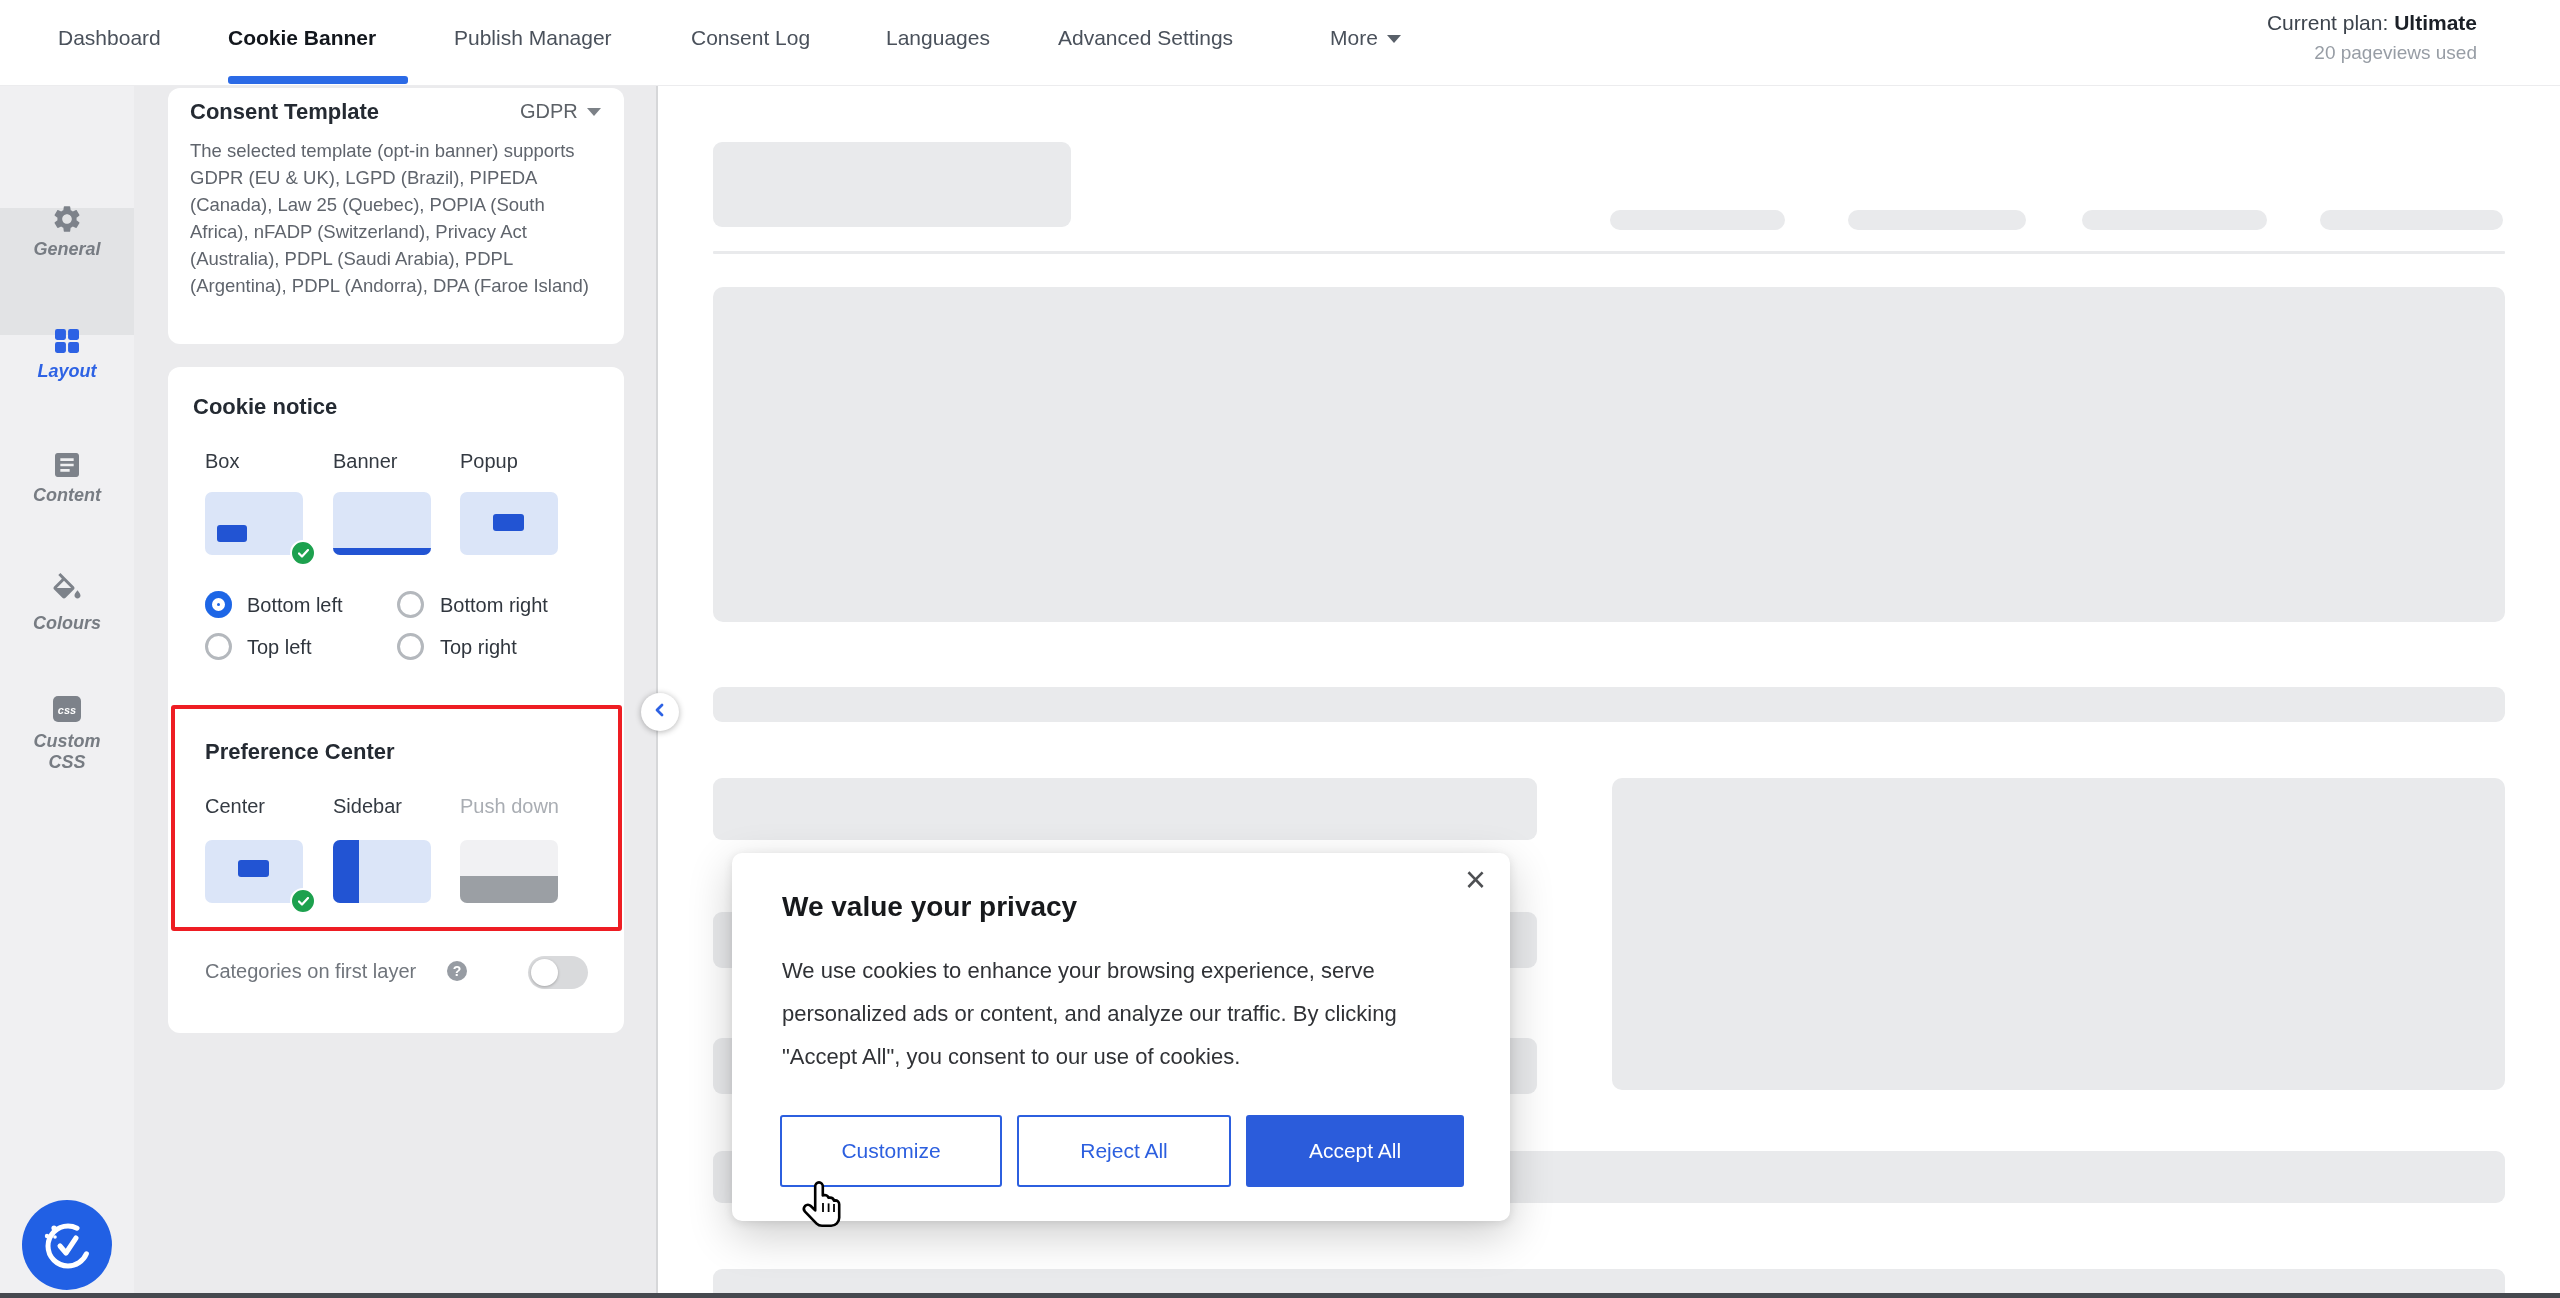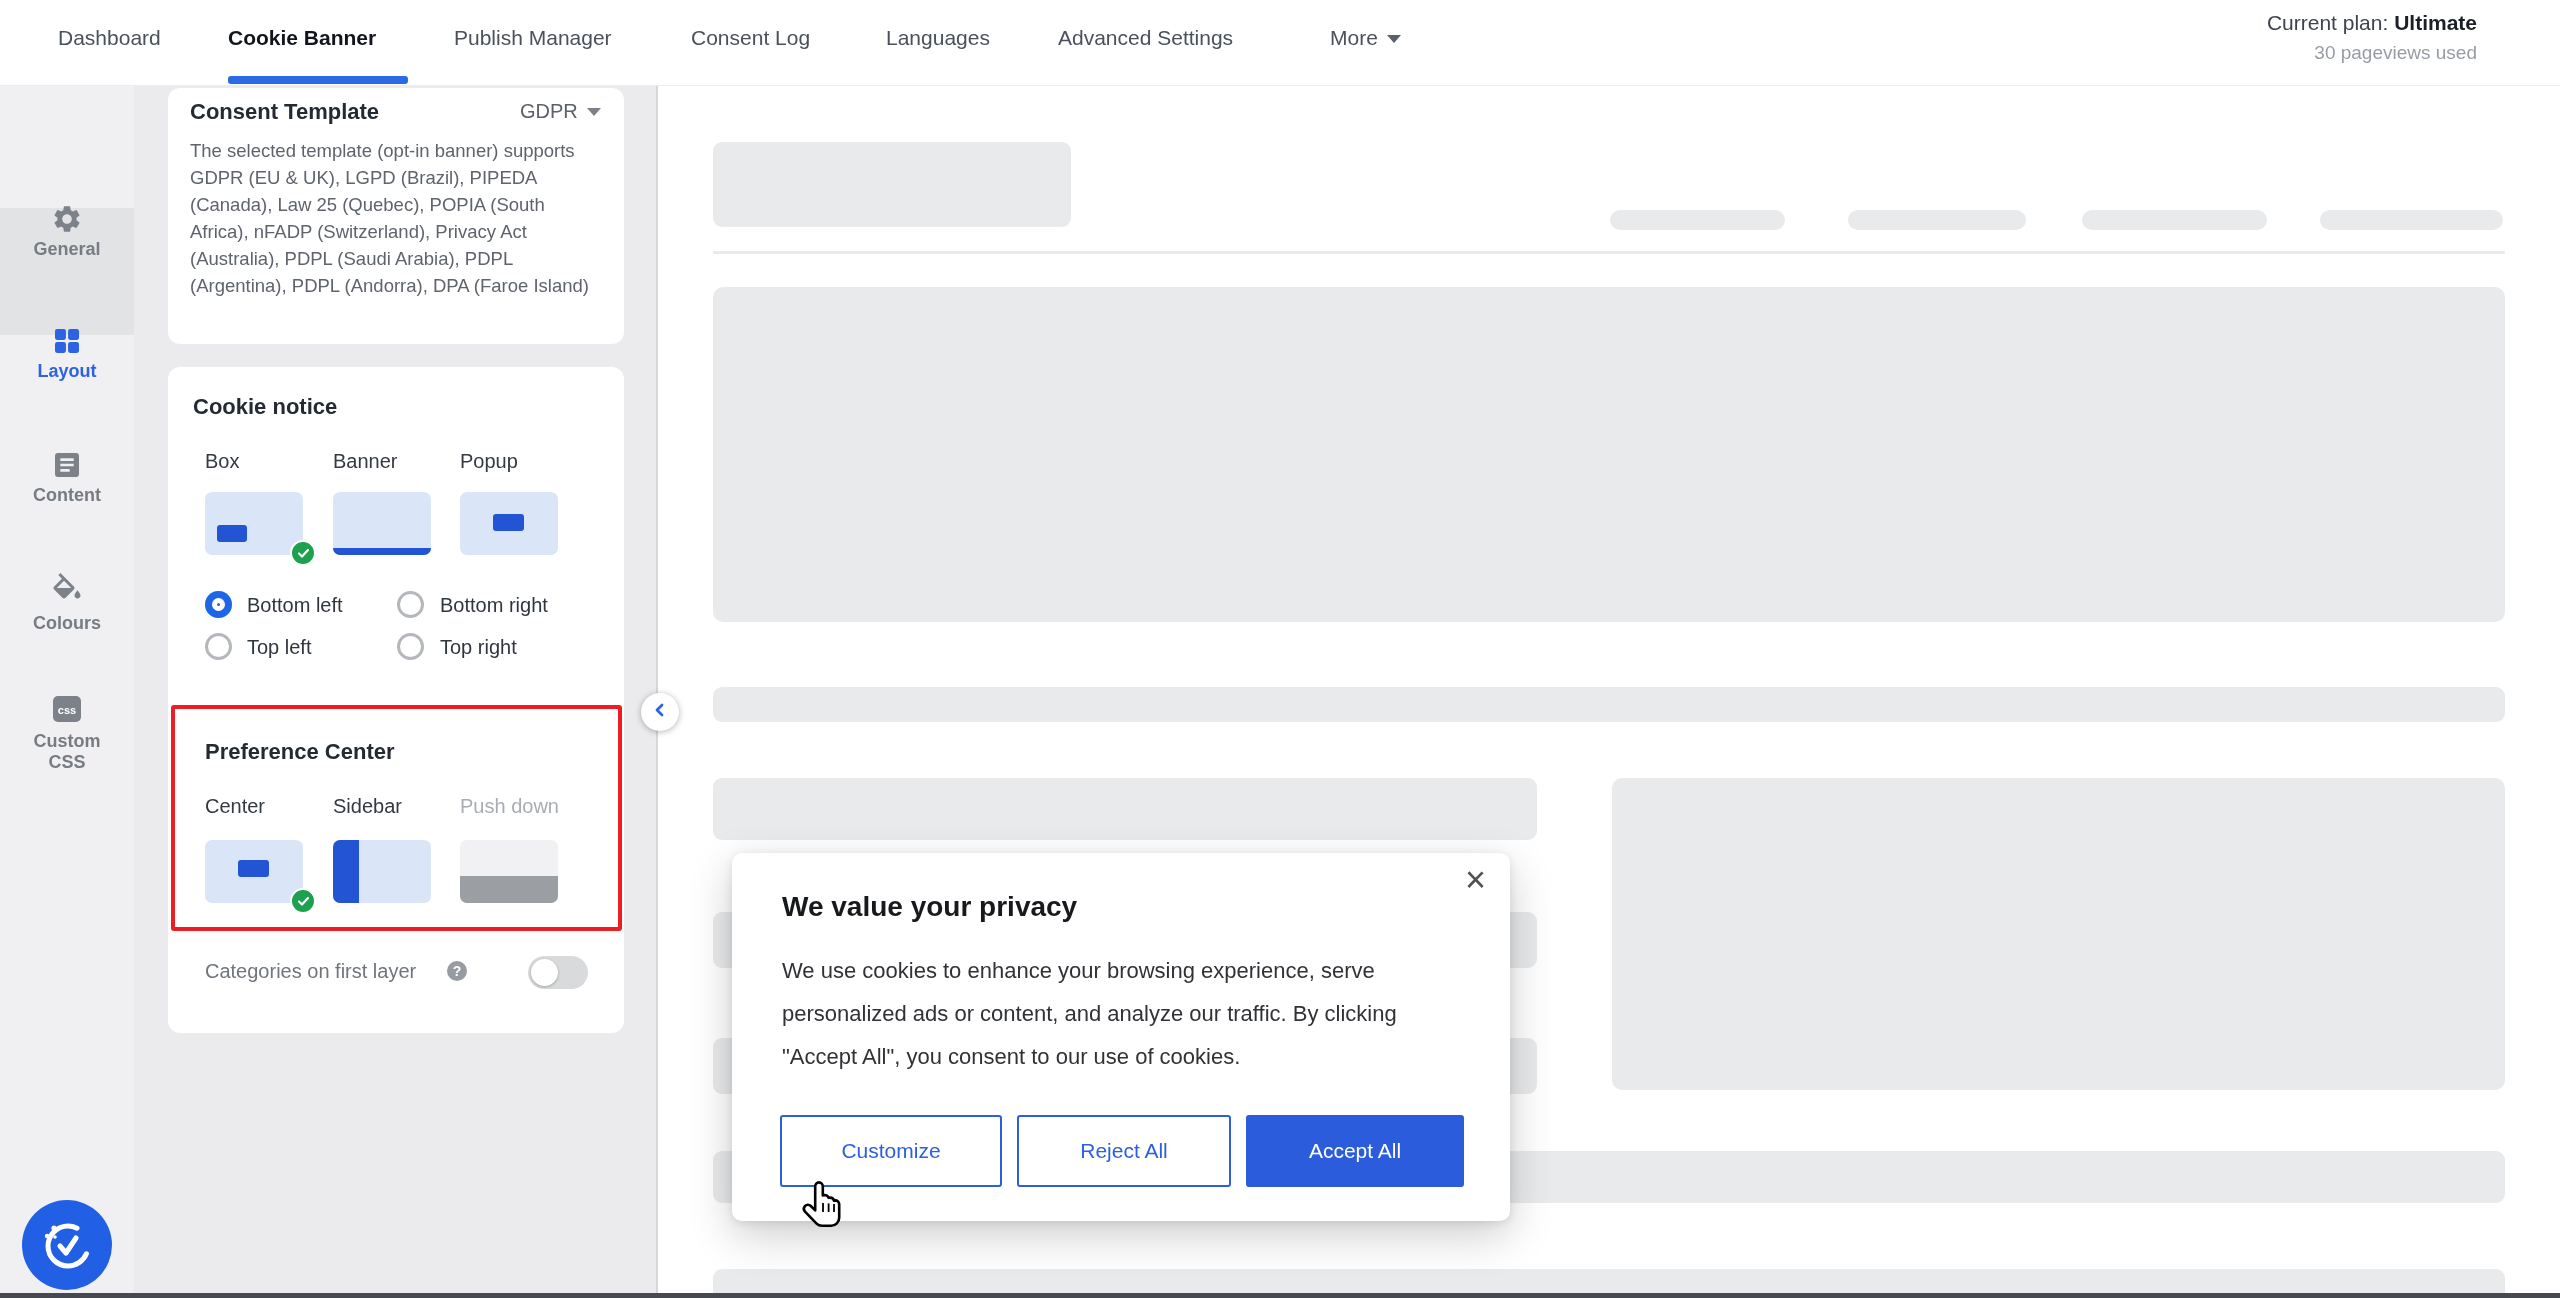--- a/index.html
+++ b/index.html
@@ -14,21 +14,21 @@
   .nav-item.active{font-weight:700;color:#12161c;}
   .nav-underline{position:absolute;left:228px;top:76px;width:180px;height:8px;
                  background:#2b6ae6;border-radius:3px;}
   .caret-down{width:0;height:0;border-left:7px solid transparent;border-right:7px solid transparent;
               border-top:8px solid #596069;margin-left:9px;margin-top:3px;}
   #plan{position:absolute;right:83px;top:11px;text-align:right;}
   #plan .line1{font-size:21px;color:#3d444d;}
   #plan .line1 b{color:#1b2027;}
   #plan .line2{font-size:19px;color:#979da5;margin-top:7px;}
   
-  #sidebar{position:absolute;left:0;top:85px;width:134px;height:1213px;background:#f0f0f2;z-index:10;}
+  #sidebar{position:absolute;left:0;top:85px;width:134px;height:1213px;background:#f0f0f2;z-index:10;font-style:italic;}
   .side-item{position:absolute;left:0;width:134px;text-align:center;cursor:pointer;}
   .side-label{font-size:18px;font-weight:600;color:#777c83;line-height:21px;}
   .side-item.active .side-label{color:#2d62e4;font-weight:700;}
   .active-block{position:absolute;left:0;top:123px;width:134px;height:127px;background:#e2e3e5;}
   
   #panel{position:absolute;left:134px;top:85px;width:522px;height:1213px;background:#ebebed;
          border-right:2px solid #d6d7d9;z-index:10;}
   .card{position:absolute;background:#fff;border-radius:12px;}
   .card-title{font-size:22px;font-weight:700;color:#242a32;}
   .opt-label{position:absolute;font-size:20px;color:#343a42;}
@@ -97,21 +97,21 @@
     <div class="nav-item" style="left:1330px;">
       <span>More</span>
       <span class="caret-down"></span>
     </div>
     <div class="nav-underline"></div>
     <div id="plan">
       <div class="line1">
         <span>Current plan:</span>
         <b>Ultimate</b>
       </div>
-      <div class="line2">30 pageviews used</div>
+      <div class="line2">20 pageviews used</div>
     </div>
   </div>
 
   <div id="sidebar">
     <div class="active-block"></div>
 
     <div class="side-item" style="top:118px;">
       <span>
         <svg width="32" height="32" viewBox="0 0 24 24">
             <path fill="#7d828a" d="M19.14 12.94c.04-.3.06-.61.06-.94s-.02-.64-.07-.94l2.03-1.58c.18-.14.23-.41.12-.61l-1.92-3.32c-.12-.22-.37-.29-.59-.22l-2.39.96c-.5-.38-1.03-.7-1.62-.94l-.36-2.54c-.04-.24-.24-.41-.48-.41h-3.84c-.24 0-.43.17-.47.41l-.36 2.54c-.59.24-1.13.57-1.62.94l-2.39-.96c-.22-.08-.47 0-.59.22L2.74 8.87c-.12.21-.08.47.12.61l2.03 1.58c-.05.3-.09.63-.09.94s.02.64.07.94l-2.03 1.58c-.18.14-.23.41-.12.61l1.92 3.32c.12.22.37.29.59.22l2.39-.96c.5.38 1.03.7 1.62.94l.36 2.54c.05.24.24.41.48.41h3.84c.24 0 .44-.17.47-.41l.36-2.54c.59-.24 1.13-.56 1.62-.94l2.39.96c.22.08.47 0 .59-.22l1.92-3.32c.12-.22.07-.47-.12-.61l-2.01-1.58zM12 15.6c-1.98 0-3.6-1.62-3.6-3.6s1.62-3.6 3.6-3.6 3.6 1.62 3.6 3.6-1.62 3.6-3.6 3.6z"></path>

